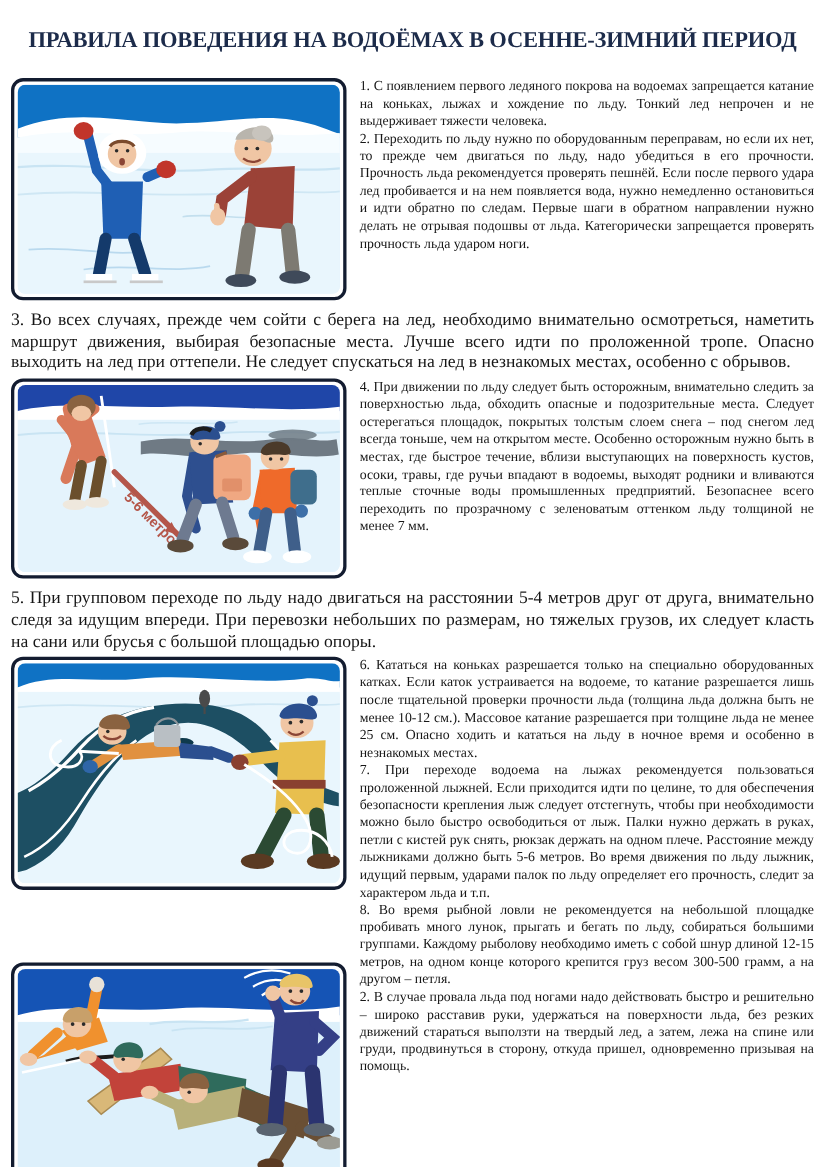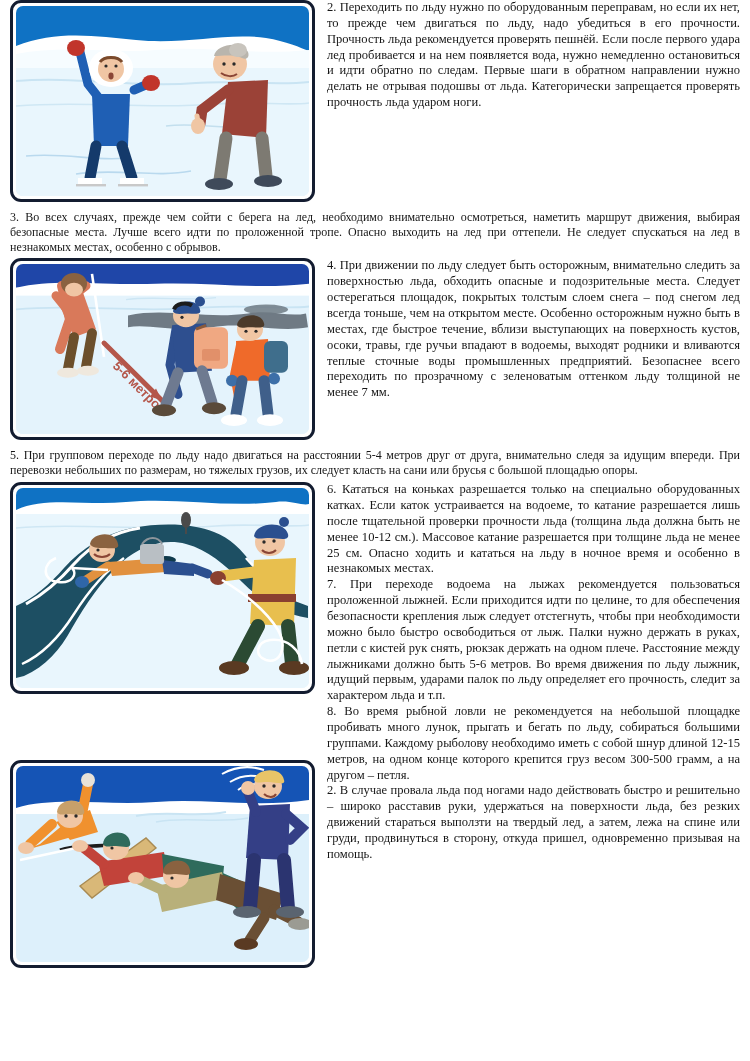--- a/index.html
+++ b/index.html
@@ -64,21 +64,21 @@
     line-height: 1.265;
     color: #161616;
     hyphens: none;
   }
   p.rule + p.rule { margin-top: 0; }
 
   .fullwidth-block {
     padding: 4px 0 4px 0;
   }
   .fullwidth-block p.rule {
-    font-size: 12px;
+    font-size: 16px;
     line-height: 1.235;
   }
 
   .right-stack p.rule { font-size: 12.55px; }
 
   
   .figure {
     position: relative;
     width: 305px;
     border: 3px solid #131c30;
@@ -105,20 +105,21 @@
 
   .spacer-4 { height: 4px; }
   .spacer-6 { height: 6px; }
   .spacer-10 { height: 10px; }
 </style>
 </head>
 <body>
 
 <div class="page">
 
+  <h1 class="poster-title">ПРАВИЛА ПОВЕДЕНИЯ НА ВОДОЁМАХ В ОСЕННЕ-ЗИМНИЙ ПЕРИОД</h1>
 
   <div class="content">
 
     <div class="row">
       <div class="col-left">
 
         <div class="figure fig1">
           <svg class="scene" viewBox="0 0 293 190" preserveAspectRatio="none">
             <rect x="0" y="0" width="293" height="190" fill="#ddeffb"></rect>
             <rect x="0" y="0" width="293" height="48" fill="#0f72c4"></rect>
@@ -166,20 +167,21 @@
               <path d="M246 132 L250 170" stroke="#7d7a72" stroke-width="13" fill="none" stroke-linecap="round"></path>
               <ellipse cx="203" cy="178" rx="14" ry="6" fill="#3f4a5a"></ellipse>
               <ellipse cx="252" cy="175" rx="14" ry="6" fill="#3f4a5a"></ellipse>
             </g>
           </svg>
         </div>
 
       </div>
 
       <div class="col-right right-stack">
+        <p class="rule">1. С появлением первого ледяного покрова на водоемах запрещается катание на коньках, лыжах и хождение по льду. Тонкий лед непрочен и не выдерживает тяжести человека.</p>
         <p class="rule">2. Переходить по льду нужно по оборудованным переправам, но если их нет, то прежде чем двигаться по льду, надо убедиться в его прочности. Прочность льда рекомендуется проверять пешнёй. Если после первого удара лед пробивается и на нем появляется вода, нужно немедленно остановиться и идти обратно по следам. Первые шаги в обратном направлении нужно делать не отрывая подошвы от льда. Категорически запрещается проверять прочность льда ударом ноги.</p>
       </div>
     </div>
 
     <div class="spacer-4"></div>
 
     <div class="fullwidth-block">
       <p class="rule">3. Во всех случаях, прежде чем сойти с берега на лед, необходимо внимательно осмотреться, наметить маршрут движения, выбирая безопасные места. Лучше всего идти по проложенной тропе. Опасно выходить на лед при оттепели. Не следует спускаться на лед в незнакомых местах, особенно с обрывов.</p>
     </div>
 

